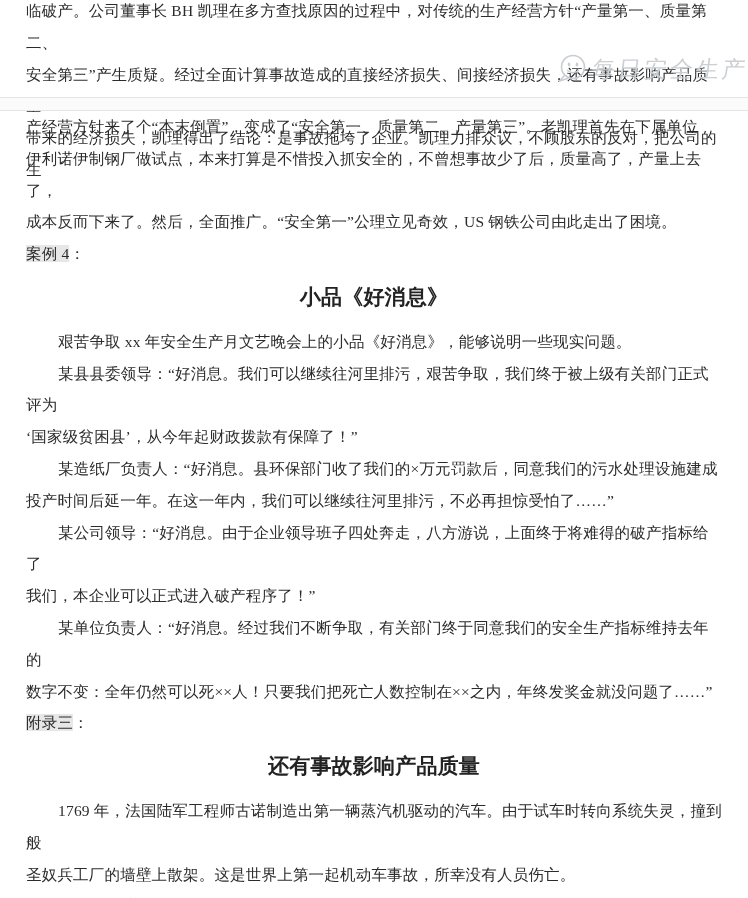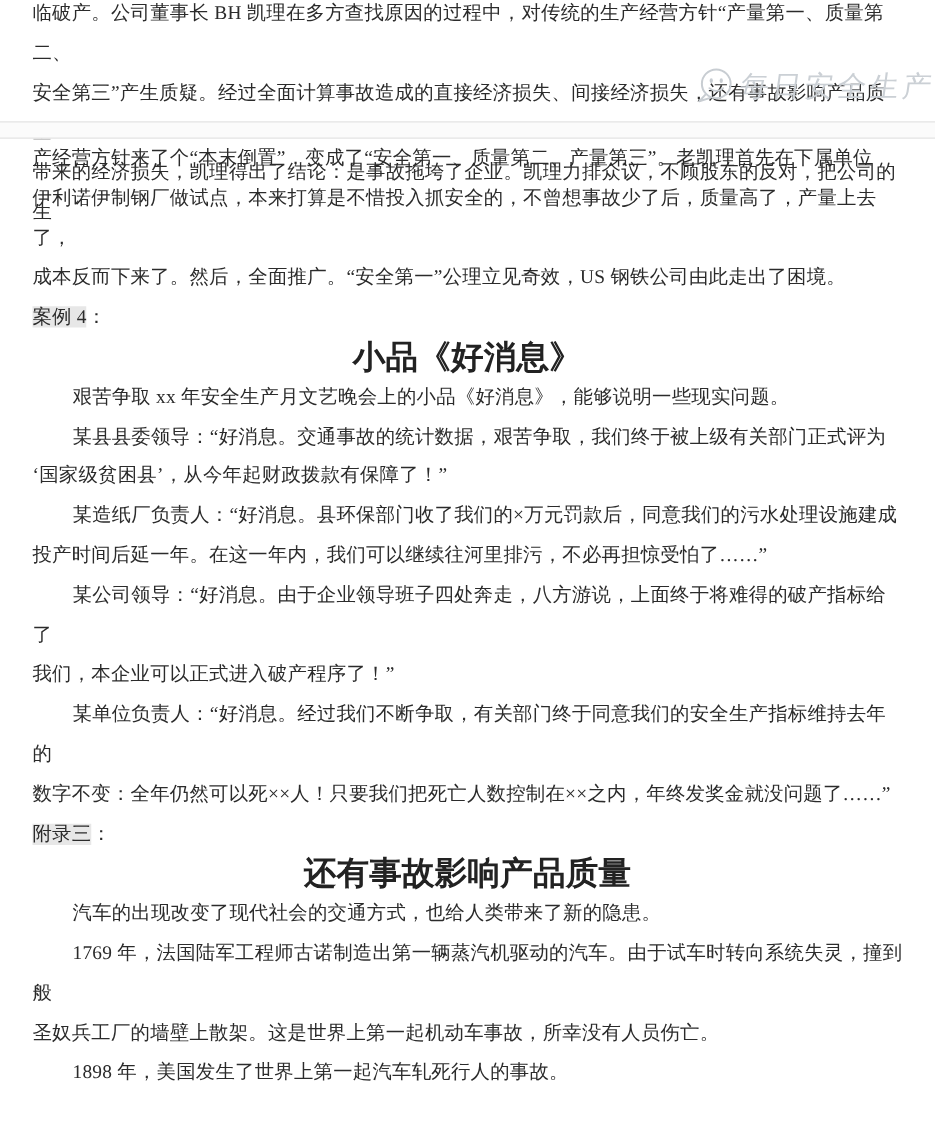--- a/index.html
+++ b/index.html
@@ -26,25 +26,25 @@
     box-sizing: border-box;
     background: #fbfbfb;
     border-top: 1px solid #e4e4e4;
     border-bottom: 1px solid #e4e4e4;
   }
   p.line { margin: 0; white-space: pre-line; text-align: left; }
   p.ind { text-indent: 32px; }
   .label-line { margin: 0; white-space: normal; }
   .hl { background: #e7e7e7; }
   .heading {
-    font-size: 26px;
+    font-size: 21px;
     font-weight: bold;
     text-align: center;
     line-height: 31.8px;
-    margin: 0;
+    margin: 12px;
     color: #222222;
   }
   .watermark {
     position: absolute;
     top: 50px; left: 554px;
     display: flex;
     align-items: center;
     z-index: 5;
     pointer-events: none;
   }
@@ -72,34 +72,33 @@
 <div class="page page2">
   <p class="line">产经营方针来了个“本末倒置”，变成了“安全第一、质量第二、产量第三”。老凯理首先在下属单位
 伊利诺伊制钢厂做试点，本来打算是不惜投入抓安全的，不曾想事故少了后，质量高了，产量上去了，
 成本反而下来了。然后，全面推广。“安全第一”公理立见奇效，US 钢铁公司由此走出了困境。</p>
 
   <p class="label-line"><span class="hl">案例 4</span><span>：</span></p>
 
   <div class="heading">小品《好消息》</div>
 
   <p class="line ind">艰苦争取 xx 年安全生产月文艺晚会上的小品《好消息》，能够说明一些现实问题。</p>
-  <p class="line ind">某县县委领导：“好消息。交通事故的统计数据，艰苦争取，我们终于被上级有关部门正式评为
+  <p class="line ind">某县县委领导：“好消息。我们可以继续往河里排污，艰苦争取，我们终于被上级有关部门正式评为
 ‘国家级贫困县’，从今年起财政拨款有保障了！”</p>
   <p class="line ind">某造纸厂负责人：“好消息。县环保部门收了我们的×万元罚款后，同意我们的污水处理设施建成
 投产时间后延一年。在这一年内，我们可以继续往河里排污，不必再担惊受怕了……”</p>
   <p class="line ind">某公司领导：“好消息。由于企业领导班子四处奔走，八方游说，上面终于将难得的破产指标给了
 我们，本企业可以正式进入破产程序了！”</p>
   <p class="line ind">某单位负责人：“好消息。经过我们不断争取，有关部门终于同意我们的安全生产指标维持去年的
 数字不变：全年仍然可以死××人！只要我们把死亡人数控制在××之内，年终发奖金就没问题了……”</p>
 
   <p class="label-line"><span class="hl">附录三</span><span>：</span></p>
 
   <div class="heading">还有事故影响产品质量</div>
 
-  <p class="line ind">汽车的出现改变了现代社会的交通方式，也给人类带来了新的隐患。</p>
   <p class="line ind">1769 年，法国陆军工程师古诺制造出第一辆蒸汽机驱动的汽车。由于试车时转向系统失灵，撞到般
 圣奴兵工厂的墙壁上散架。这是世界上第一起机动车事故，所幸没有人员伤亡。</p>
   <p class="line ind">1898 年，美国发生了世界上第一起汽车轧死行人的事故。</p>
 
 </div>
 
 <div class="watermark">
   <svg class="wm-icon" width="36" height="38" viewBox="0 0 36 38">
     <circle cx="19" cy="17" r="11.5" fill="none" stroke="#c8cdd2" stroke-width="1.6"></circle>
     <path d="M10.5 25.5 L5.5 31 L13.5 28.5" fill="none" stroke="#c8cdd2" stroke-width="1.6" stroke-linejoin="round" stroke-linecap="round"></path>

